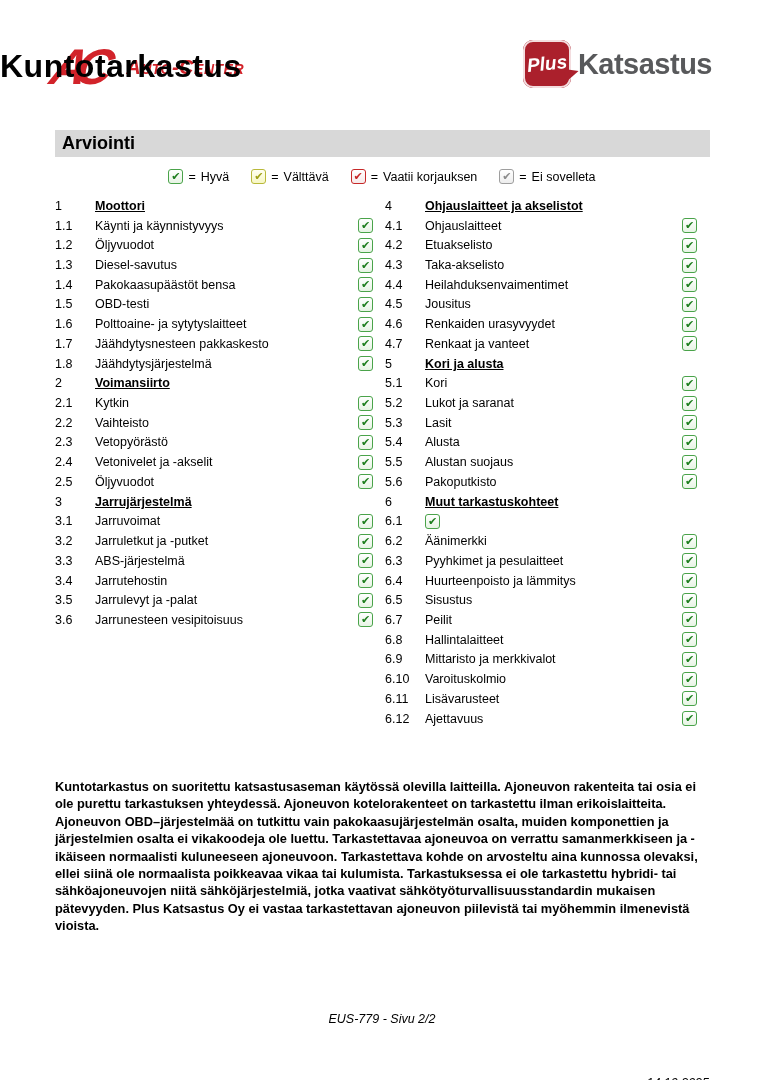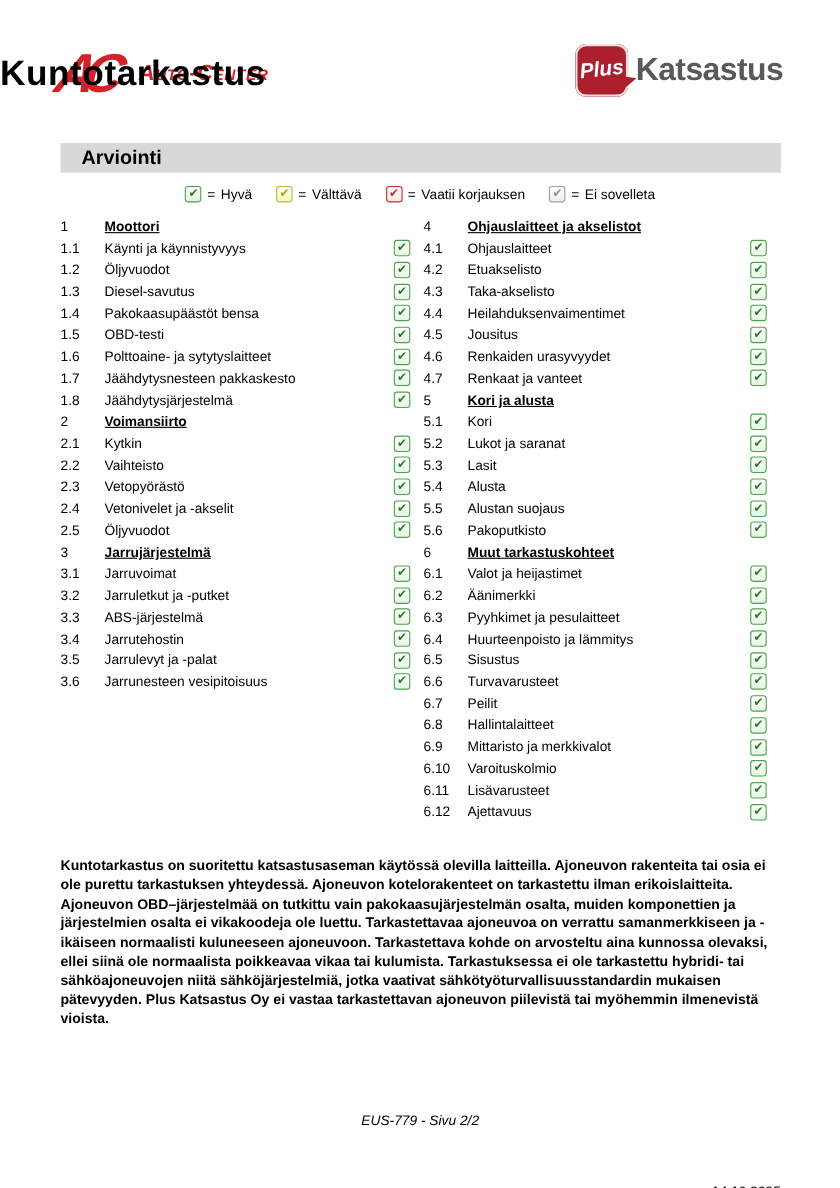--- a/index.html
+++ b/index.html
@@ -22,21 +22,21 @@
                transform:rotate(-6deg);letter-spacing:0;}
   .plus-tail{position:absolute;right:-8px;bottom:7px;width:0;height:0;
              border-left:14px solid var(--plus-red,#ab202c);
              border-top:4px solid transparent;border-bottom:9px solid transparent;
              transform:rotate(-8deg);}
   .katsastus-word{font-size:29px;font-weight:bold;color:var(--katsastus-gray,#58595b);
                   margin-left:7px;letter-spacing:-0.5px;}
 
   
   .section-bar{position:absolute;left:55px;right:54px;top:130px;height:27px;
-               background:var(--bar-gray,#d8d8d8);display:flex;align-items:center;padding-left:12px;}
+               background:var(--bar-gray,#d8d8d8);display:flex;align-items:center;}
   .section-bar span{font-size:18px;font-weight:bold;padding-left:7px;}
 
   
   .legend{position:absolute;left:0;top:169px;width:100%;display:flex;
           justify-content:center;align-items:center;gap:22px;}
   .legend-item{display:inline-flex;align-items:center;gap:5px;font-size:12.5px;}
   .legend-item .eq{font-size:12.5px;}
 
   
   .cb{width:15px;height:15px;box-sizing:border-box;border-radius:3px;
@@ -299,21 +299,20 @@
         <span class="num">5.6</span>
         <span class="lbl">Pakoputkisto</span>
         <span class="cb cb-good"></span>
       </div>
       <div class="row hdr">
         <span class="num">6</span>
         <span class="lbl">Muut tarkastuskohteet</span>
       </div>
       <div class="row">
         <span class="num">6.1</span>
-        <span class="lbl">Valot ja heijastimet</span>
         <span class="cb cb-good"></span>
       </div>
       <div class="row">
         <span class="num">6.2</span>
         <span class="lbl">Äänimerkki</span>
         <span class="cb cb-good"></span>
       </div>
       <div class="row">
         <span class="num">6.3</span>
         <span class="lbl">Pyyhkimet ja pesulaitteet</span>
@@ -323,25 +322,20 @@
         <span class="num">6.4</span>
         <span class="lbl">Huurteenpoisto ja lämmitys</span>
         <span class="cb cb-good"></span>
       </div>
       <div class="row">
         <span class="num">6.5</span>
         <span class="lbl">Sisustus</span>
         <span class="cb cb-good"></span>
       </div>
       <div class="row">
-        <span class="num">6.6</span>
-        <span class="lbl">Turvavarusteet</span>
-        <span class="cb cb-good"></span>
-      </div>
-      <div class="row">
         <span class="num">6.7</span>
         <span class="lbl">Peilit</span>
         <span class="cb cb-good"></span>
       </div>
       <div class="row">
         <span class="num">6.8</span>
         <span class="lbl">Hallintalaitteet</span>
         <span class="cb cb-good"></span>
       </div>
       <div class="row">

